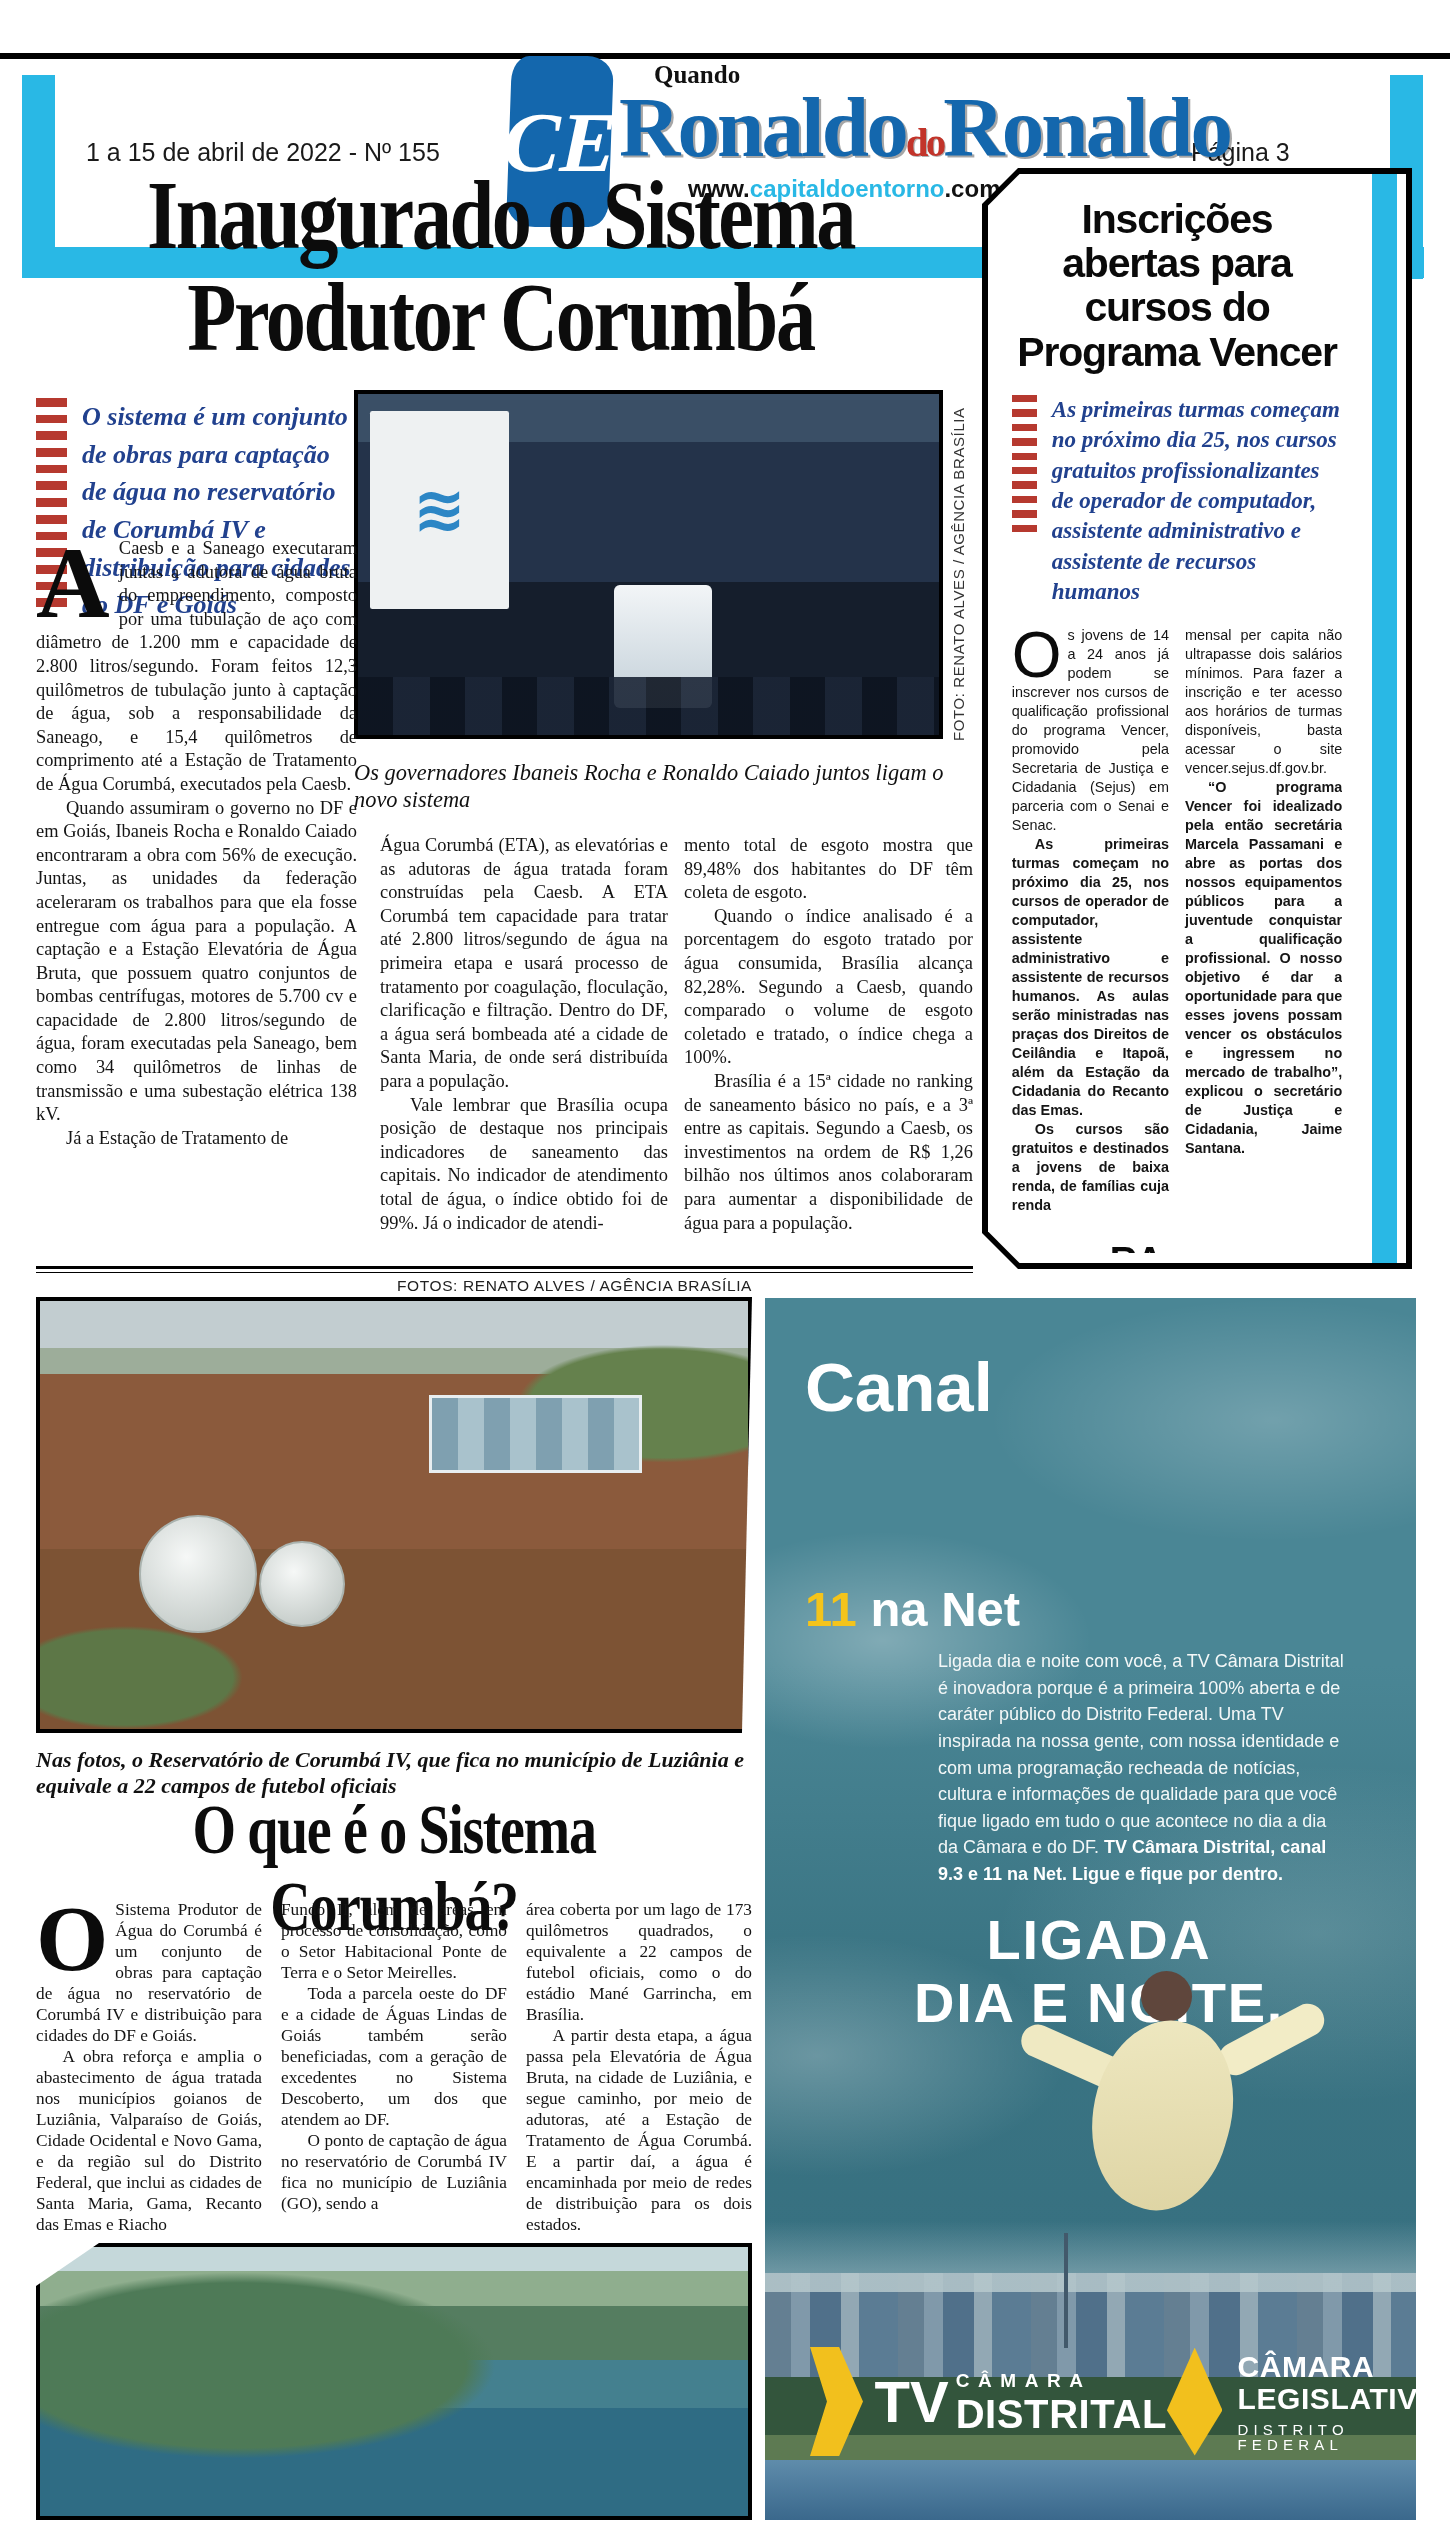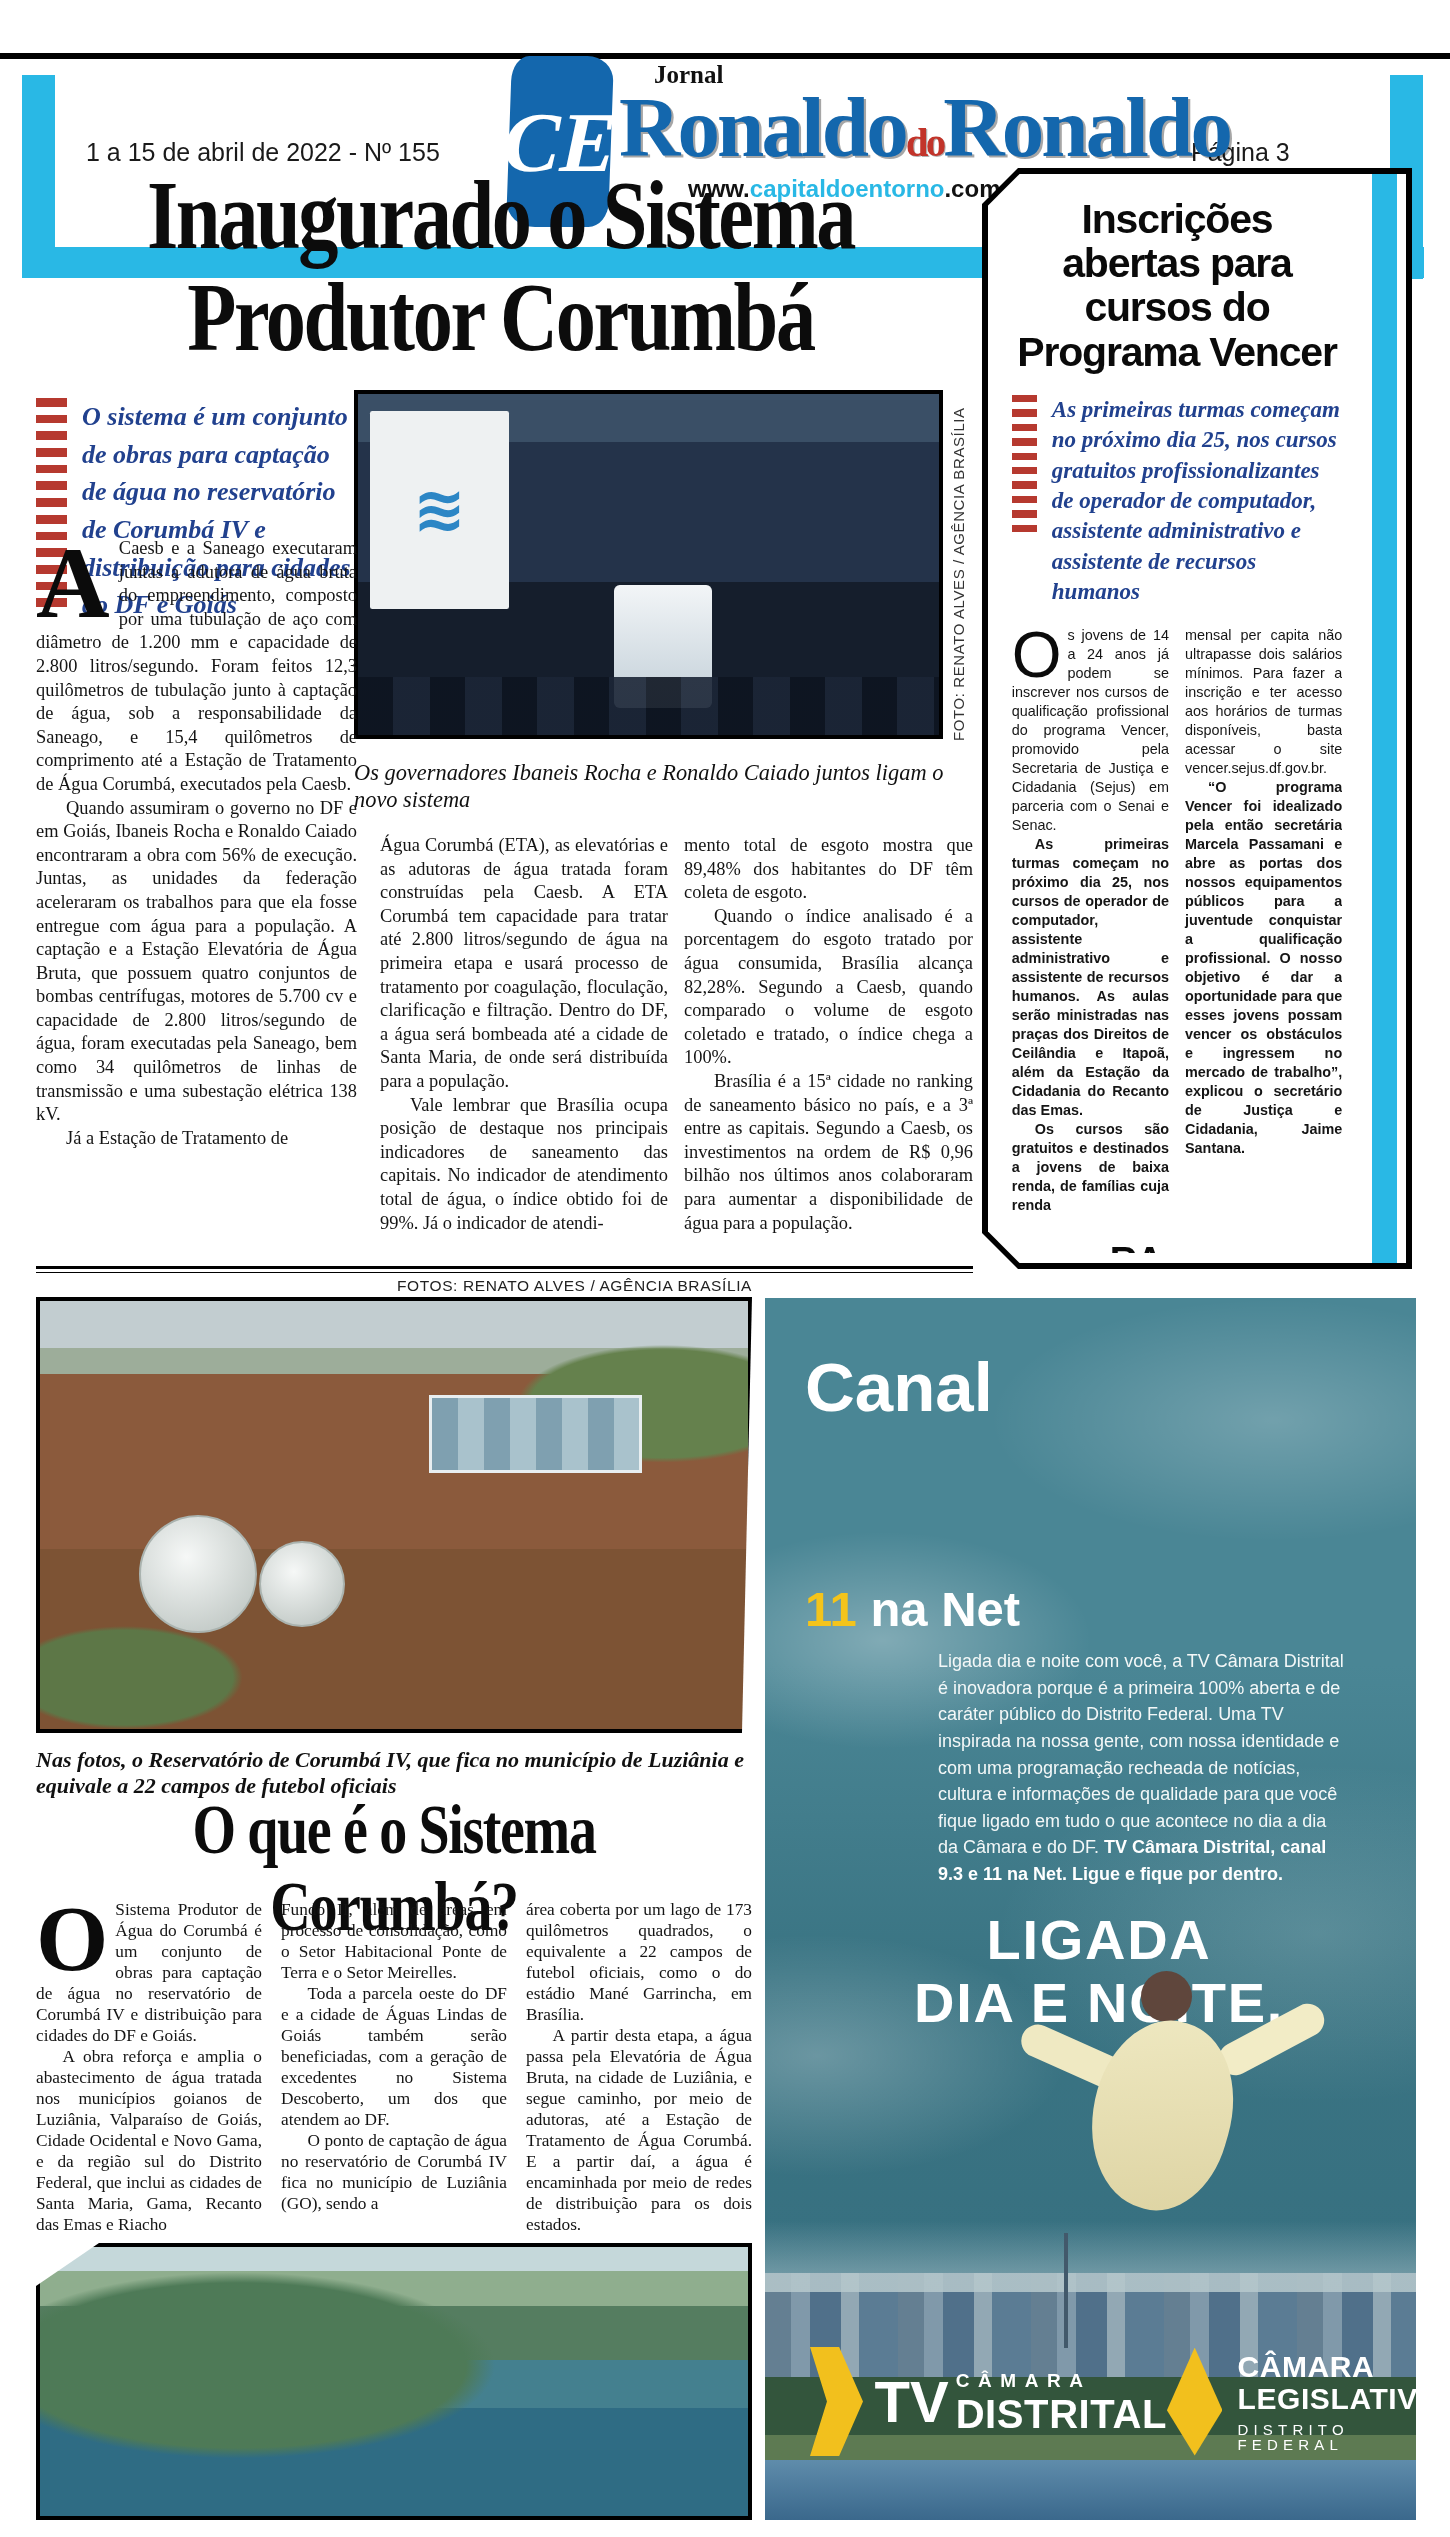--- a/index.html
+++ b/index.html
@@ -163,21 +163,21 @@
 
   <div class="hdr-topline"></div>
   <div class="frame frame-l"></div>
   <div class="frame frame-b"></div>
   <div class="frame frame-r"></div>
   <div class="hdr-issue">1 a 15 de abril de 2022 - Nº 155</div>
   <div class="hdr-page">Página 3</div>
   <div class="logo">
     <div class="logo-badge">CE</div>
     <div class="logo-right">
-      <div class="logo-kicker">Jornal</div>
+      <div class="logo-kicker">Quando</div>
       <div class="logo-title"><span class="lt-main">Ronaldo</span><span class="lt-do">do</span><span class="lt-main">Ronaldo</span></div>
       <div class="logo-site"><span class="s-b">www.</span><span class="s-c">capitaldoentorno</span><span class="s-b">.com.br</span></div>
     </div>
   </div>
 
   <h1 class="main-hl">
     <span class="hl-line">Inaugurado o Sistema</span>
     <span class="hl-line">Produtor Corumbá</span>
   </h1>
 
@@ -200,21 +200,21 @@
     <p>Quando assumiram o governo no DF e em Goiás, Ibaneis Rocha e Ronaldo Caiado encontraram a obra com 56% de execução. Juntas, as unidades da federação aceleraram os trabalhos para que ela fosse entregue com água para a população. A captação e a Estação Elevatória de Água Bruta, que possuem quatro conjuntos de bombas centrífugas, motores de 5.700 cv e capacidade de 2.800 litros/segundo de água, foram executadas pela Saneago, bem como 34 quilômetros de linhas de transmissão e uma subestação elétrica 138 kV.</p>
     <p>Já a Estação de Tratamento de</p>
   </div>
   <div class="col c2">
     <p>Água Corumbá (ETA), as elevatórias e as adutoras de água tratada foram construídas pela Caesb. A ETA Corumbá tem capacidade para tratar até 2.800 litros/segundo de água na primeira etapa e usará processo de tratamento por coagulação, floculação, clarificação e filtração. Dentro do DF, a água será bombeada até a cidade de Santa Maria, de onde será distribuída para a população.</p>
     <p>Vale lembrar que Brasília ocupa posição de destaque nos principais indicadores de saneamento das capitais. No indicador de atendimento total de água, o índice obtido foi de 99%. Já o indicador de atendi-</p>
   </div>
   <div class="col c3">
     <p>mento total de esgoto mostra que 89,48% dos habitantes do DF têm coleta de esgoto.</p>
     <p>Quando o índice analisado é a porcentagem do esgoto tratado por água consumida, Brasília alcança 82,28%. Segundo a Caesb, quando comparado o volume de esgoto coletado e tratado, o índice chega a 100%.</p>
-    <p>Brasília é a 15ª cidade no ranking de saneamento básico no país, e a 3ª entre as capitais. Segundo a Caesb, os investimentos na ordem de R$ 0,96 bilhão nos últimos anos colaboraram para aumentar a disponibilidade de água para a população.</p>
+    <p>Brasília é a 15ª cidade no ranking de saneamento básico no país, e a 3ª entre as capitais. Segundo a Caesb, os investimentos na ordem de R$ 1,26 bilhão nos últimos anos colaboraram para aumentar a disponibilidade de água para a população.</p>
   </div>
 
   <div class="rule-double">
       <div class="rd-a"></div>
       <div class="rd-b"></div>
     </div>
   <div class="fotos-credit">FOTOS: RENATO ALVES / AGÊNCIA BRASÍLIA</div>
 
   <figure class="aerial1">
     <div class="tank t1"></div>

